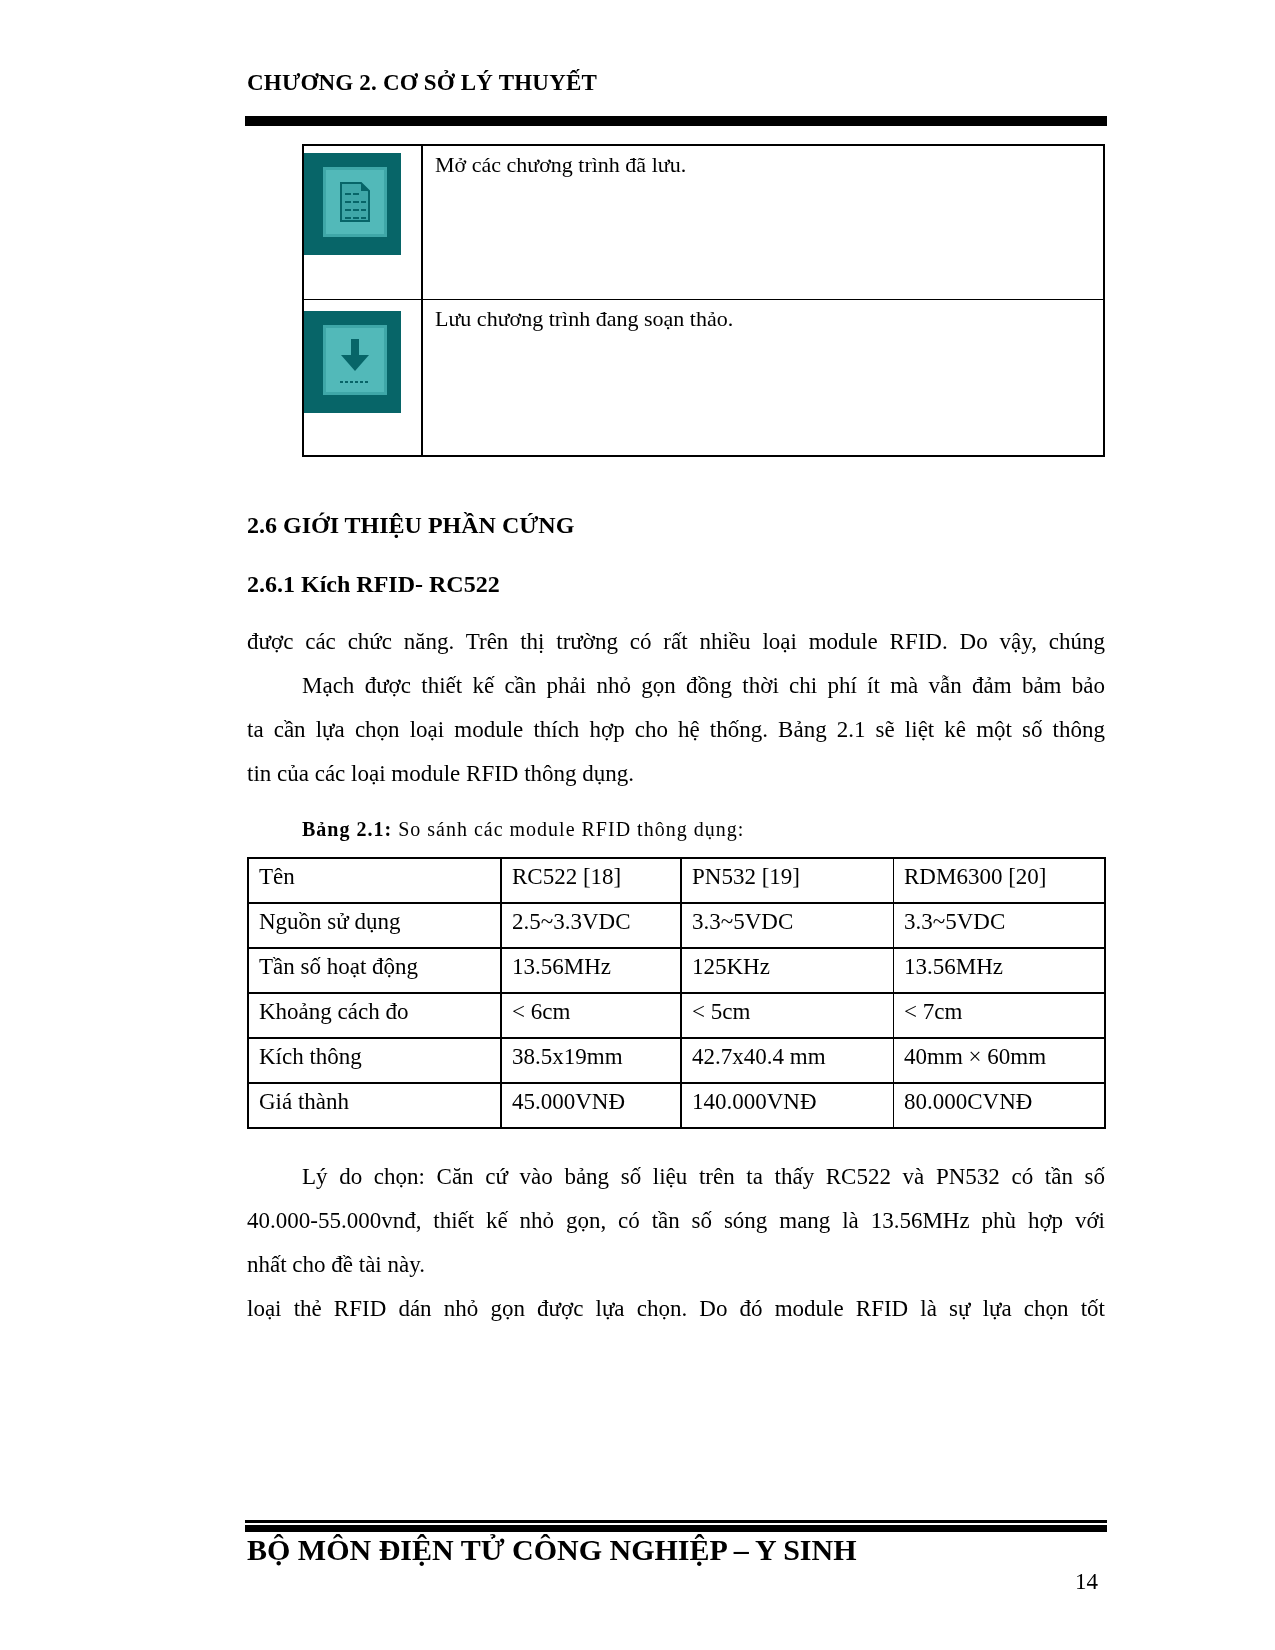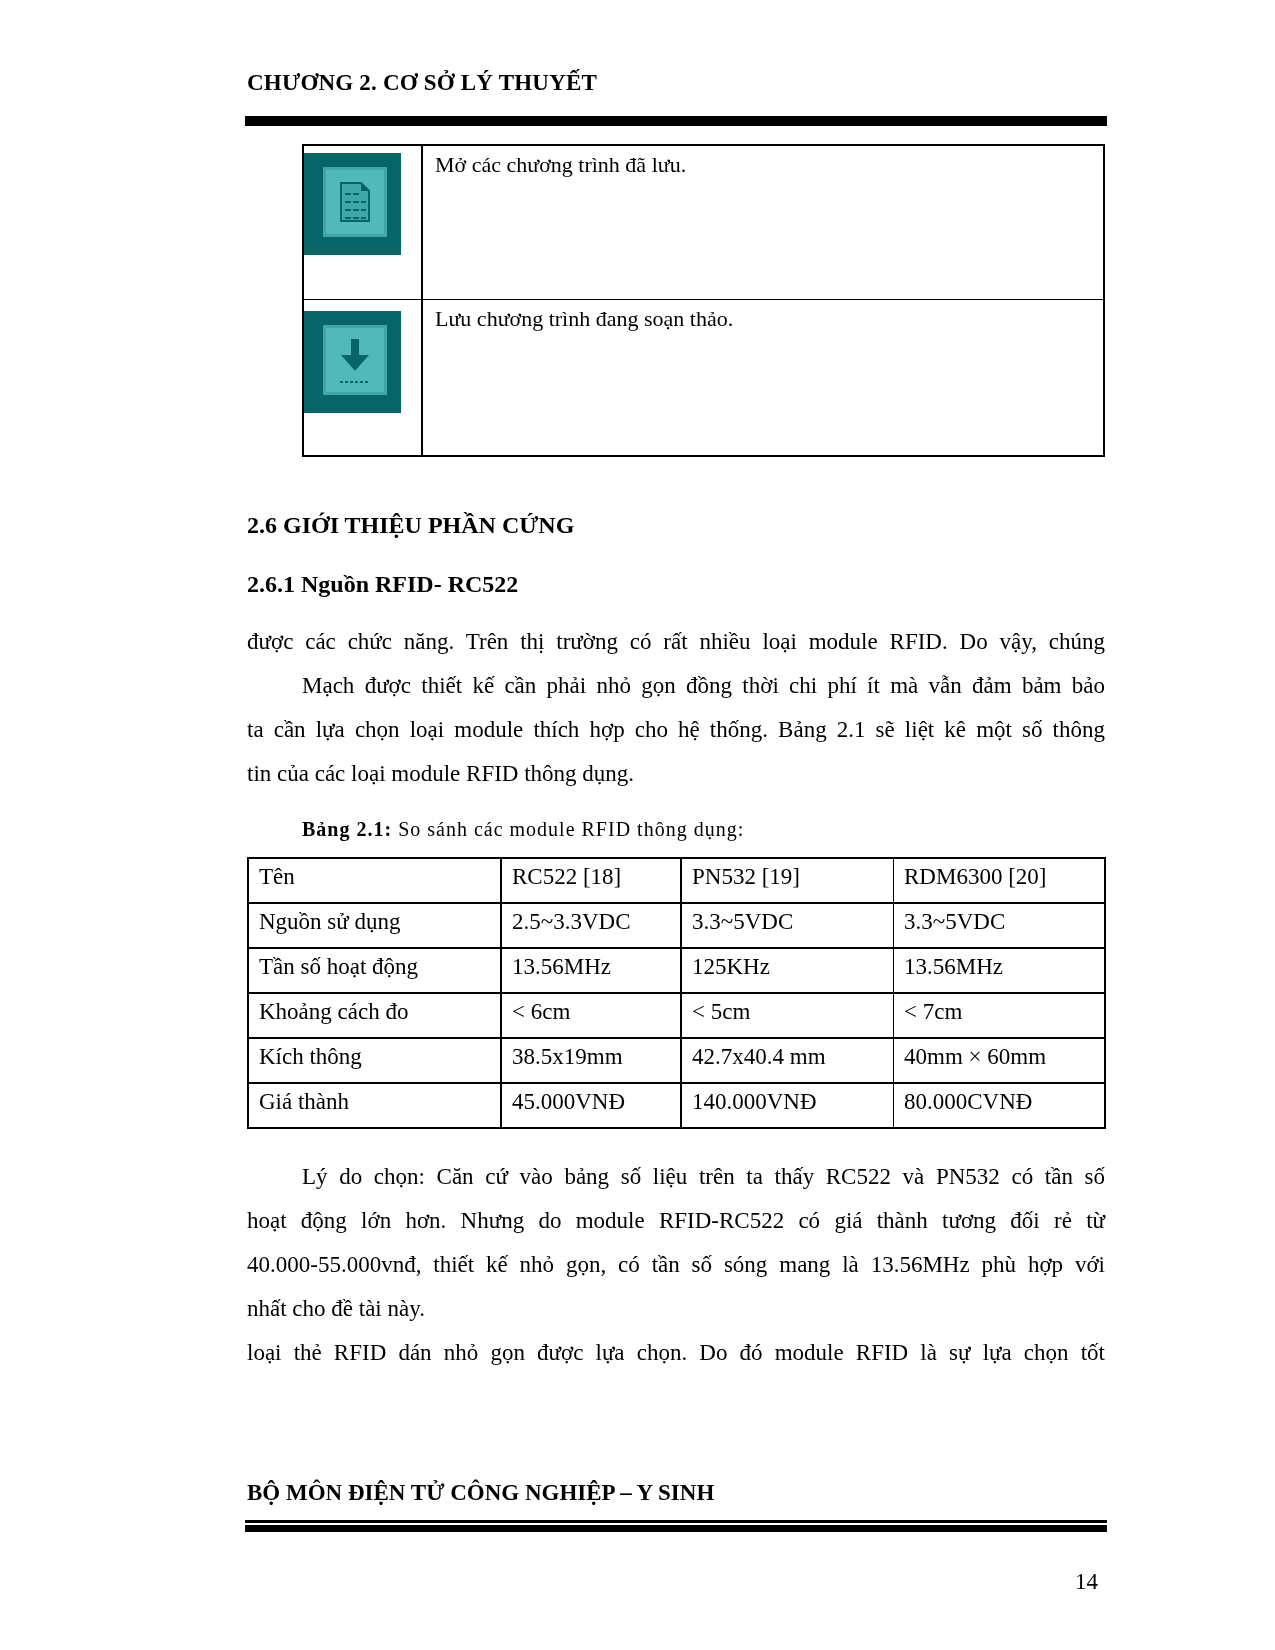--- a/index.html
+++ b/index.html
@@ -35,21 +35,21 @@
   table.data { position: absolute; left: 247px; top: 857px; width: 859px; border-collapse: collapse; }
   table.data td { border: 2px solid #000; height: 41px; font-size: 23px; padding: 2px 10px 0 10px;
                   vertical-align: top; white-space: nowrap; line-height: 32px; }
   table.data td:nth-child(1) { width: 231px; }
   table.data td:nth-child(2) { width: 158px; }
   table.data td:nth-child(3) { width: 191px; border-right-width: 1px; }
   table.data td:nth-child(4) { border-left-width: 1px; }
 
   .footer-rule1 { left: 245px; top: 1520px; width: 862px; height: 3px; background: #000; }
   .footer-rule2 { left: 245px; top: 1525px; width: 862px; height: 7px; background: #000; }
-  .footer-text { left: 247px; top: 1480px; font-size: 23px; font-weight: bold; white-space: nowrap; }
+  .footer-text { left: 247px; top: 1533px; font-size: 30px; font-weight: bold; white-space: nowrap; }
   .page-num { left: 1075px; top: 1533px; font-size: 23px; white-space: nowrap; margin-top: 36px; }
 </style>
 </head>
 <body>
 
 <div class="abs header-title">CHƯƠNG 2. CƠ SỞ LÝ THUYẾT</div>
 <div class="abs header-rule"></div>
 
 <div class="abs icon-table">
   <div class="icon-row r0 row0">
@@ -93,21 +93,21 @@
           </g>
         </svg>
       </div>
     </div>
     <div class="icon-col-div"></div>
     <div class="icon-cell-text">Lưu chương trình đang soạn thảo.</div>
   </div>
 </div>
 
 <div class="abs h-section">2.6 GIỚI THIỆU PHẦN CỨNG</div>
-<div class="abs h-sub">2.6.1 Nguồn RFID- RC522</div>
+<div class="abs h-sub">2.6.1 Kích RFID- RC522</div>
 
 <div class="abs para" style="top:620px;">
   <span class="line">được các chức năng. Trên thị trường có rất nhiều loại module RFID. Do vậy, chúng</span>
   <span class="line indent">Mạch được thiết kế cần phải nhỏ gọn đồng thời chi phí ít mà vẫn đảm bảm bảo</span>
   <span class="line">ta cần lựa chọn loại module thích hợp cho hệ thống. Bảng 2.1 sẽ liệt kê một số thông</span>
   <span class="line last">tin của các loại module RFID thông dụng.</span>
 </div>
 
 <div class="abs caption">
   <b>Bảng 2.1:</b><span> So sánh các module RFID thông dụng:</span>
@@ -149,21 +149,20 @@
     <td>Giá thành</td>
     <td>45.000VNĐ</td>
     <td>140.000VNĐ</td>
     <td>80.000CVNĐ</td>
   </tr>
 </tbody>
   </table>
 
 <div class="abs para" style="top:1155px;">
   <span class="line indent">Lý do chọn: Căn cứ vào bảng số liệu trên ta thấy RC522 và PN532 có tần số</span>
-  <span class="line">hoạt động lớn hơn. Nhưng do module RFID-RC522 có giá thành tương đối rẻ từ</span>
   <span class="line">40.000-55.000vnđ, thiết kế nhỏ gọn, có tần số sóng mang là 13.56MHz phù hợp với</span>
   <span class="line last">nhất cho đề tài này.</span>
   <span class="line">loại thẻ RFID dán nhỏ gọn được lựa chọn. Do đó module RFID là sự lựa chọn tốt</span>
 </div>
 
 <div class="abs footer-rule1"></div>
 <div class="abs footer-rule2"></div>
 <div class="abs footer-text">BỘ MÔN ĐIỆN TỬ CÔNG NGHIỆP – Y SINH</div>
 <div class="abs page-num">14</div>
 

